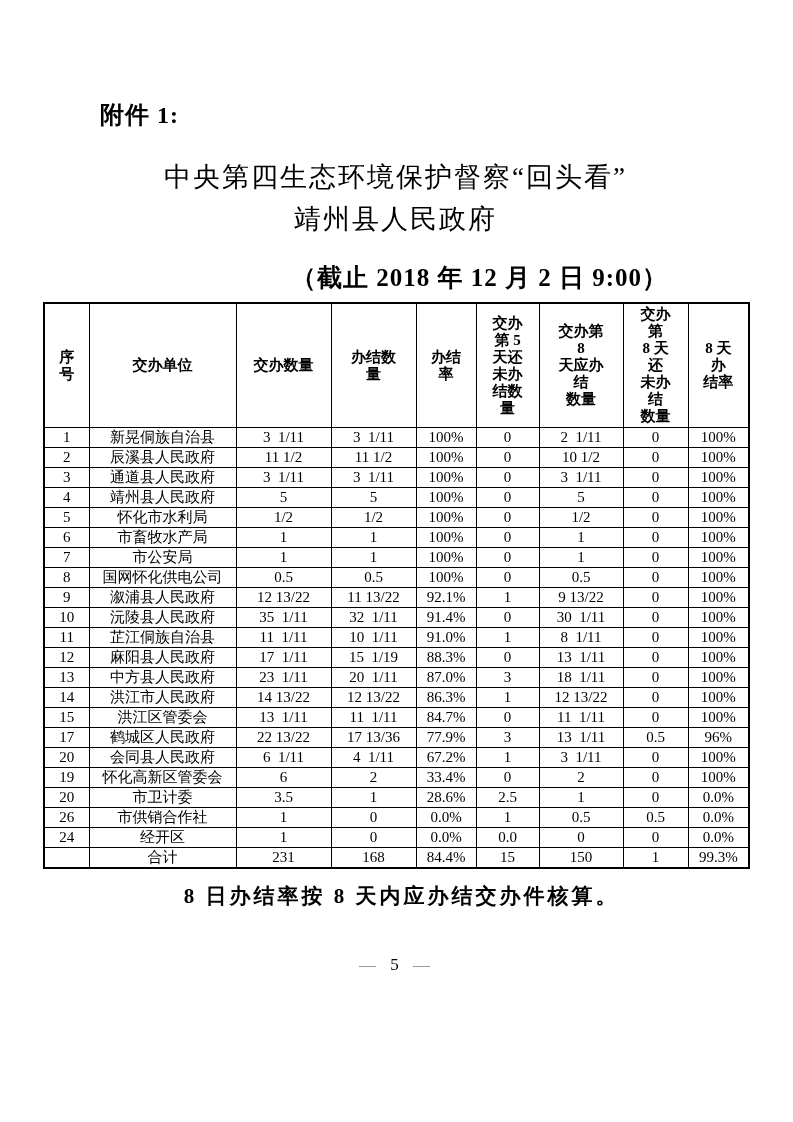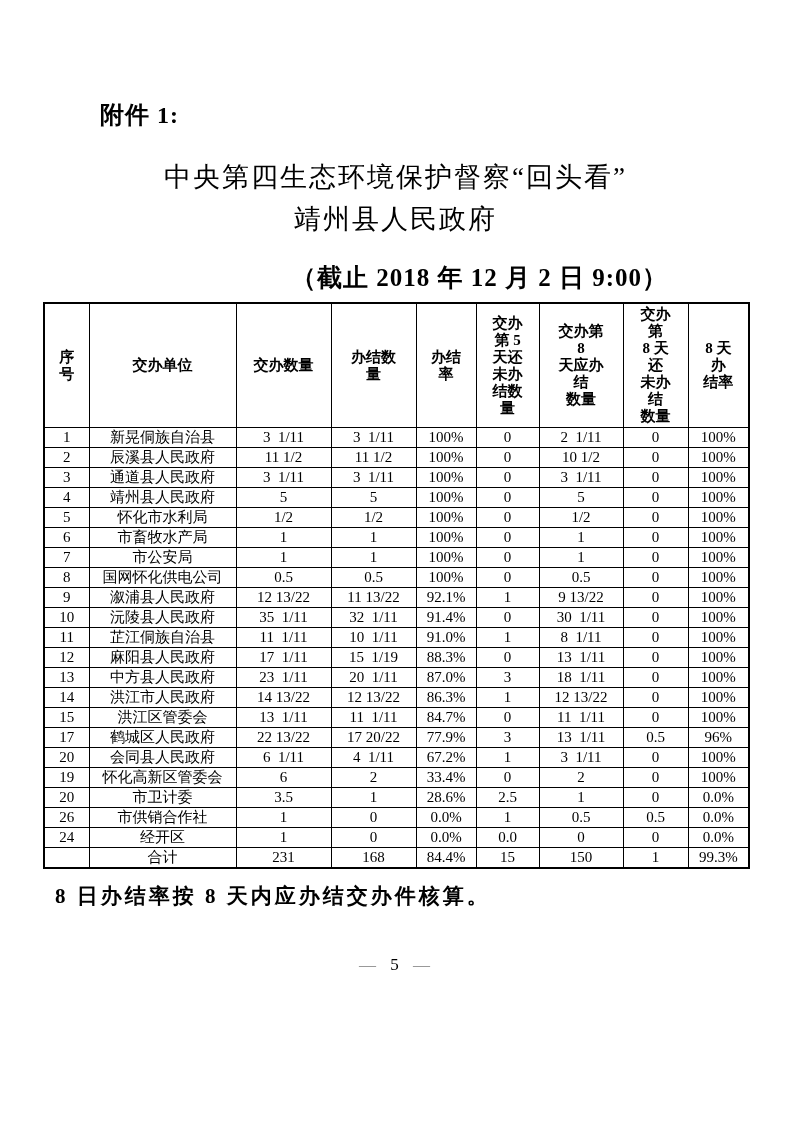--- a/index.html
+++ b/index.html
@@ -65,20 +65,21 @@
   col.c1{width:45px} col.c2{width:147px} col.c3{width:95px}
   col.c4{width:85px} col.c5{width:60px} col.c6{width:63px}
   col.c7{width:84px} col.c8{width:65px} col.c9{width:61px}
   .footnote {
     margin-top:14px;
     margin-left:12px;
     font-size:21px;
     font-weight:bold;
     letter-spacing:3px;
     line-height:26px;
+    text-align:center;
   }
   .page-number {
     margin-top:46px;
     text-align:center;
     font-size:17px;
     letter-spacing:2px;
   }
   .page-number .dash { color:#888888; }
   .page-number .num { color:#000000; padding:0 6px; }
 </style>
@@ -296,21 +297,21 @@
           <td>84.7%</td>
           <td>0</td>
           <td>11  1/11</td>
           <td>0</td>
           <td>100%</td>
         </tr>
         <tr>
           <td>17</td>
           <td>鹤城区人民政府</td>
           <td>22 13/22</td>
-          <td>17 20/22</td>
+          <td>17 13/36</td>
           <td>77.9%</td>
           <td>3</td>
           <td>13  1/11</td>
           <td>0.5</td>
           <td>96%</td>
         </tr>
         <tr>
           <td>20</td>
           <td>会同县人民政府</td>
           <td>6  1/11</td>

